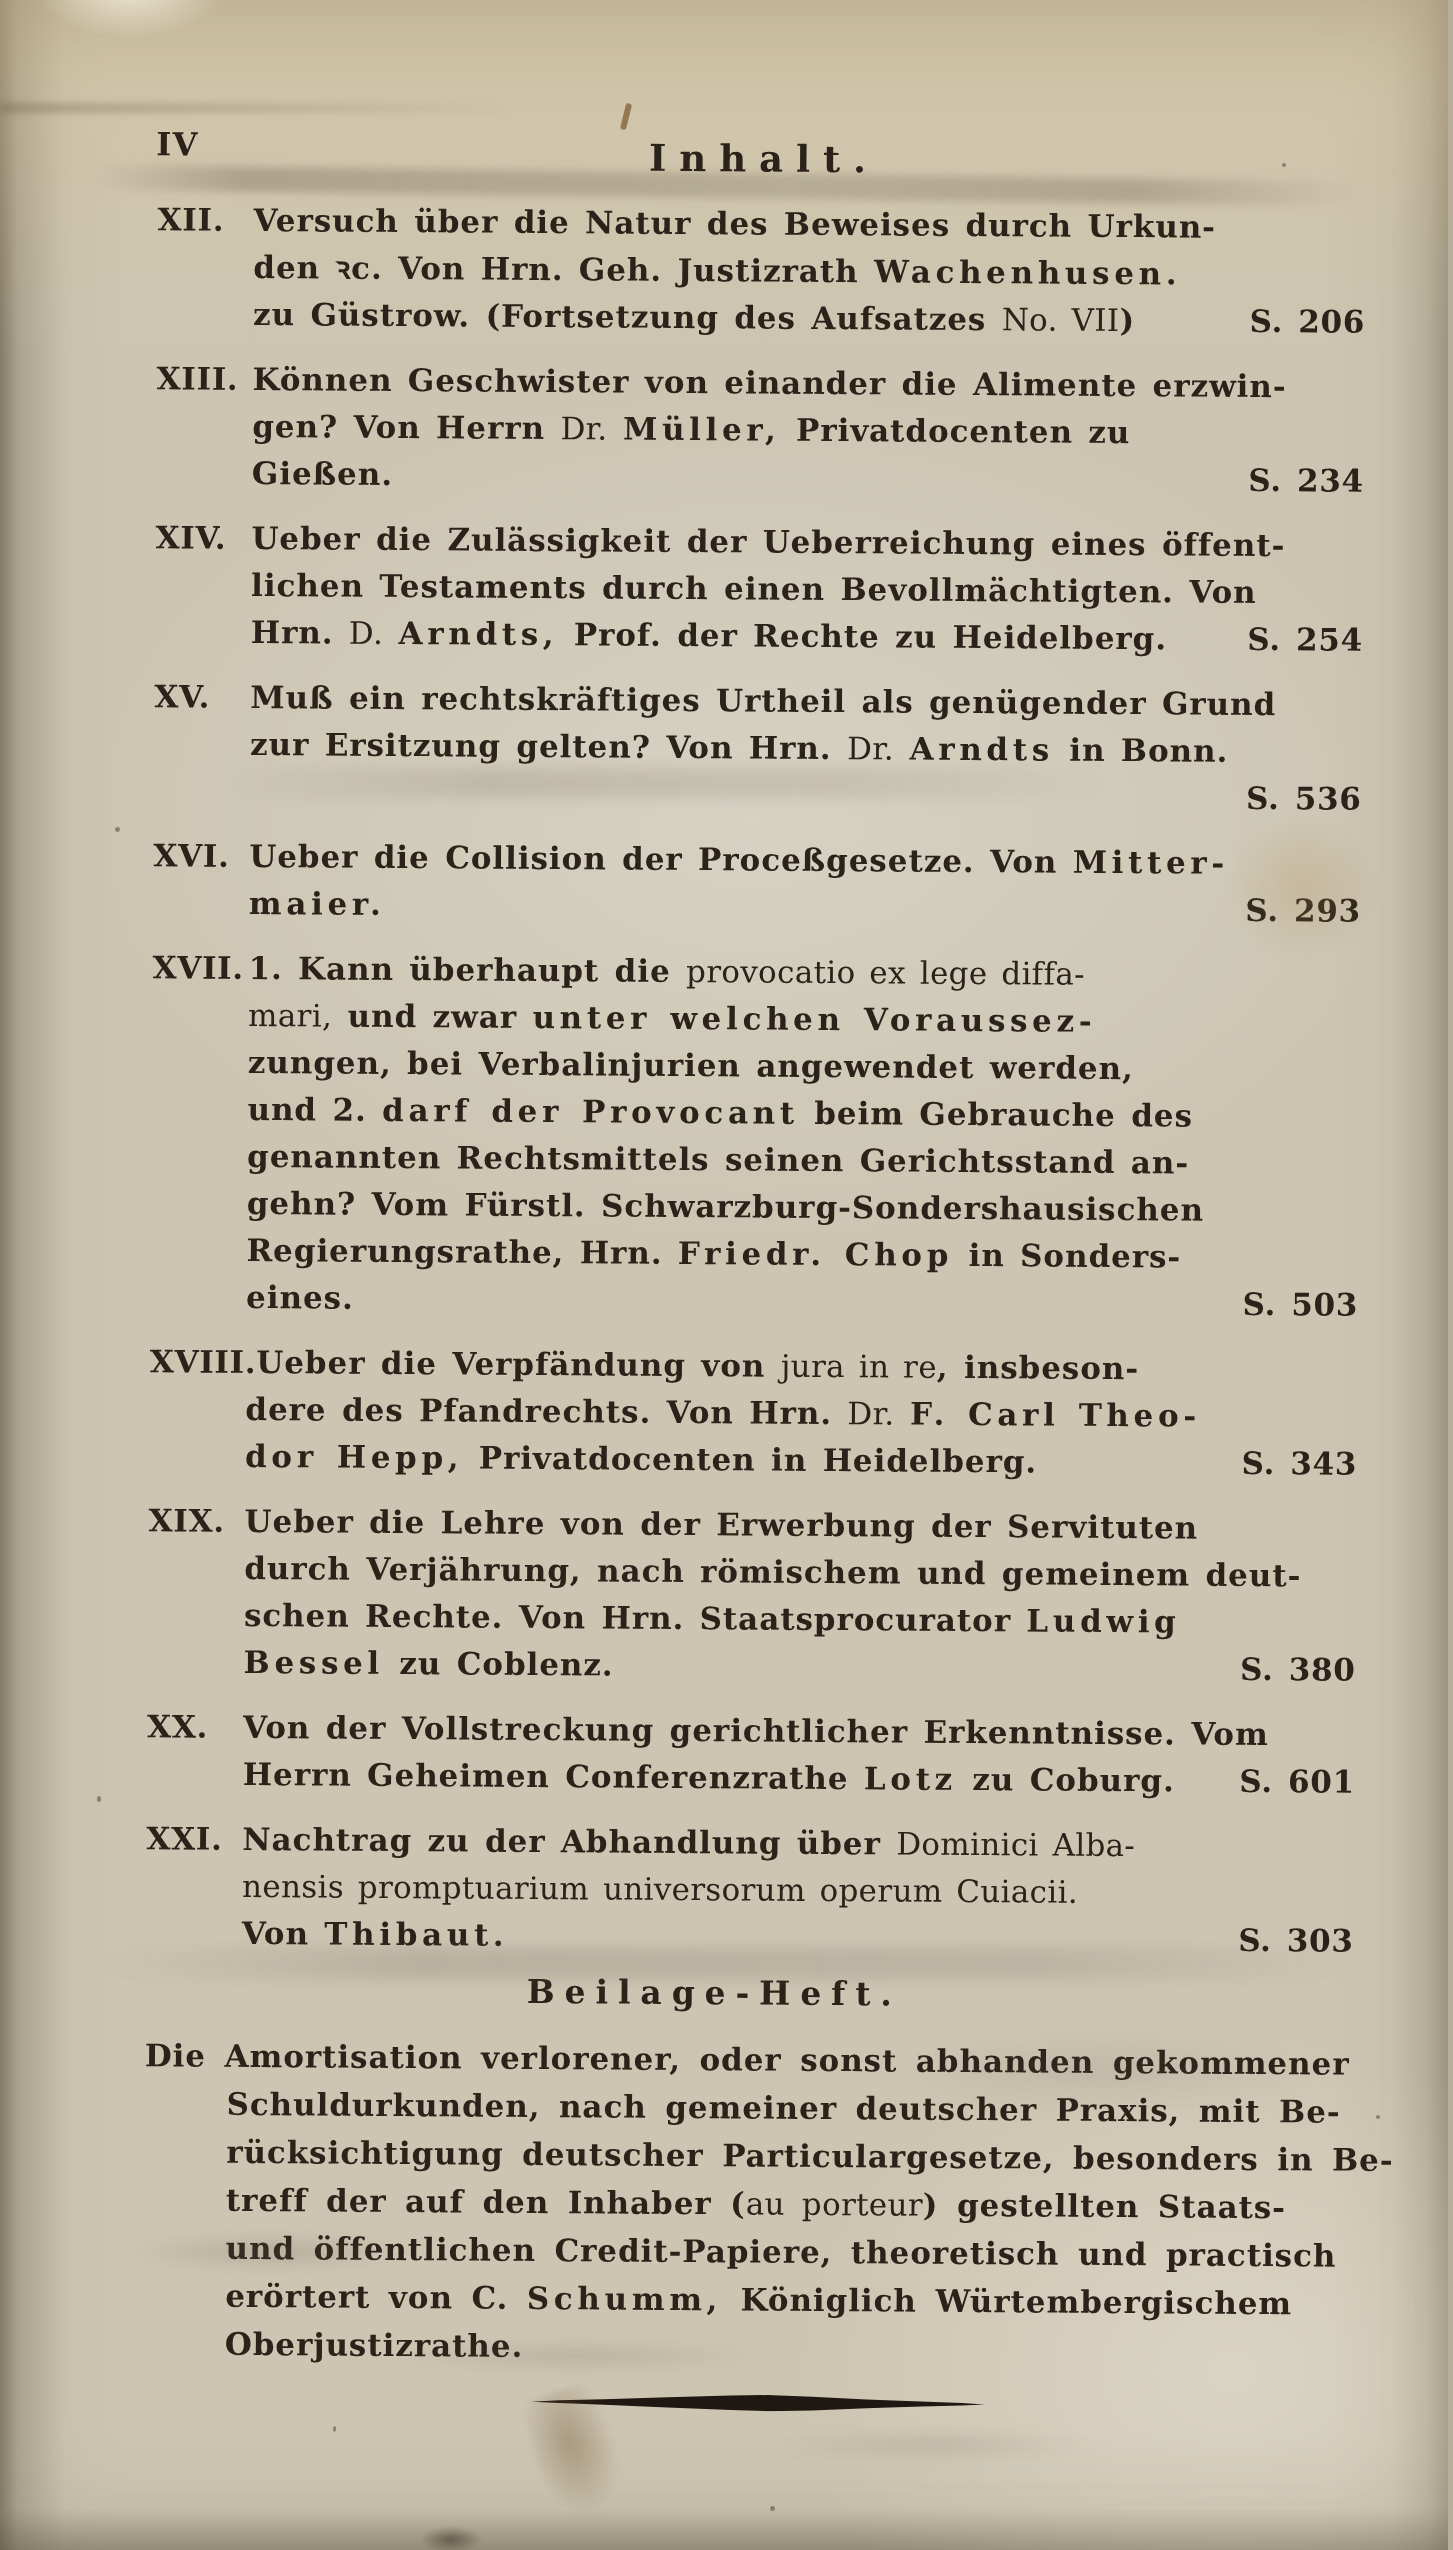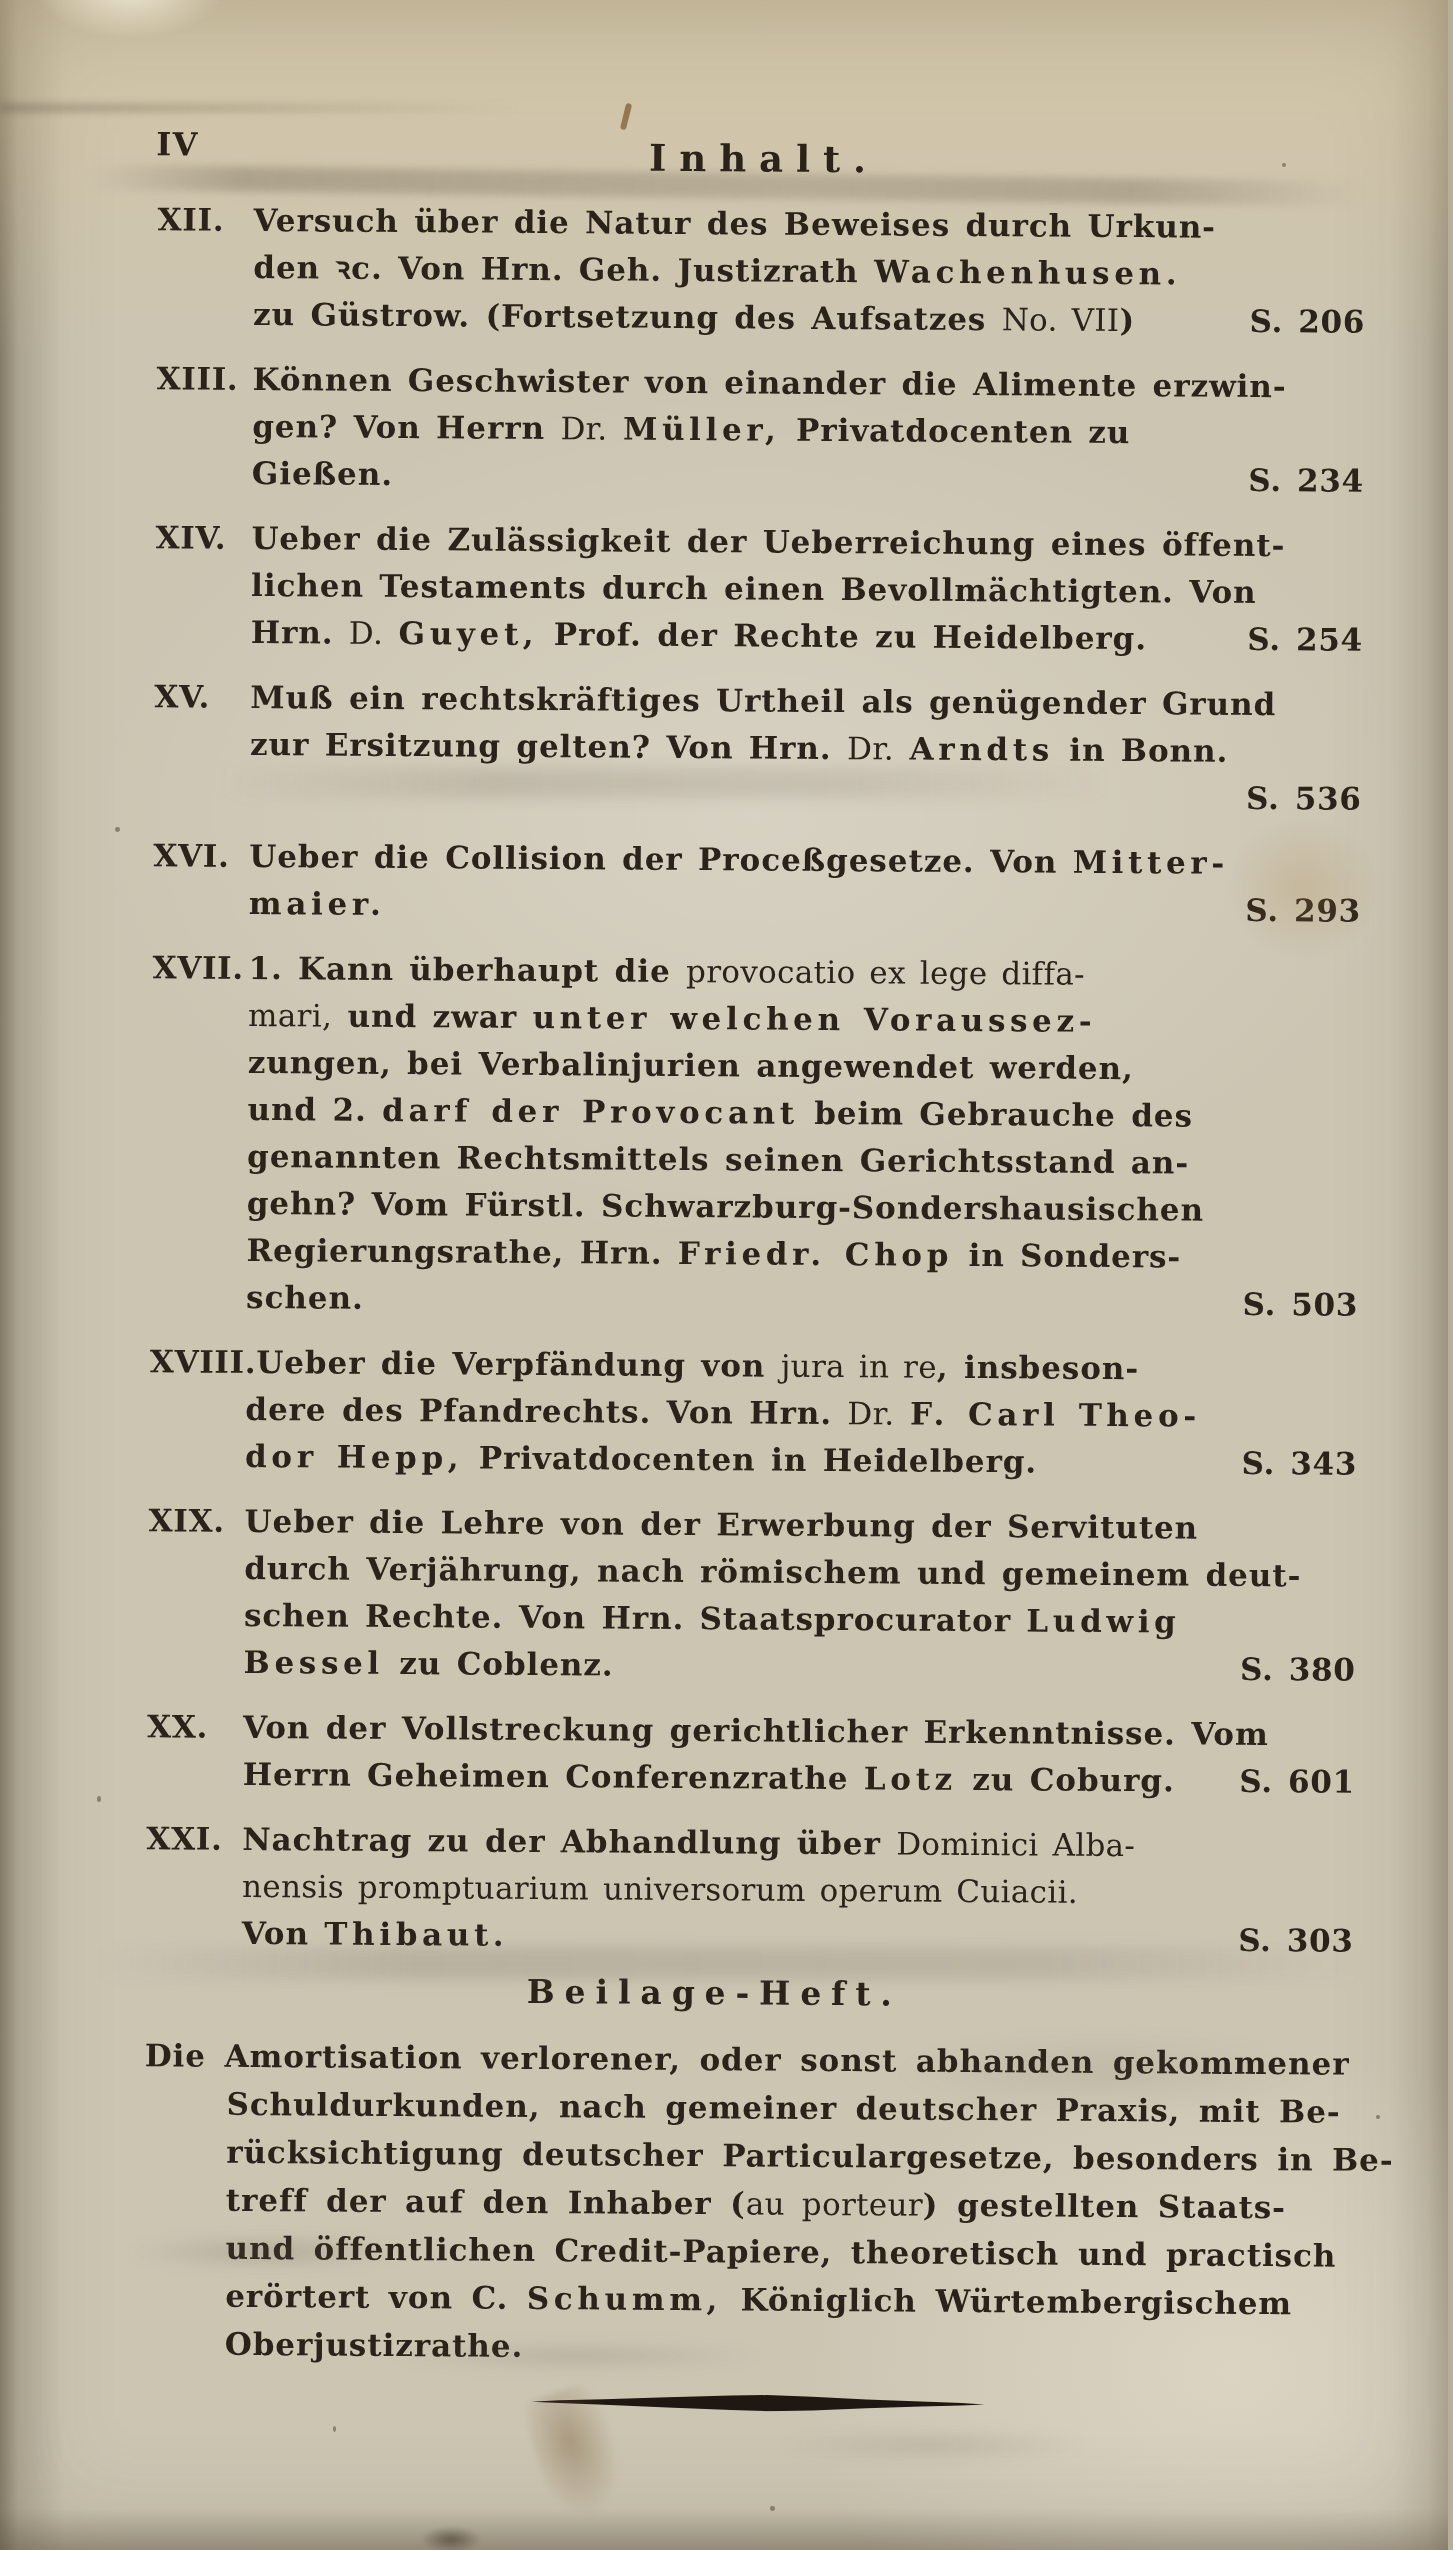--- a/index.html
+++ b/index.html
@@ -140,21 +140,21 @@
           <div class="line"><span class="line-text"><span>gen? Von Herrn </span><span class="latin ">Dr.</span><span> </span><span class="sperr">Müller,</span><span> Privatdocenten zu</span></span></div>
           <div class="line flex">
             <span class="line-text"><span>Gießen.</span></span>
             <span class="page-ref">S. 234</span>
           </div>
         </div>
         <div class="toc-item">
           <div class="line first"><span class="numeral">XIV.</span><span class="line-text"><span>Ueber die Zulässigkeit der Ueberreichung eines öffent-</span></span></div>
           <div class="line"><span class="line-text"><span>lichen Testaments durch einen Bevollmächtigten. Von</span></span></div>
           <div class="line flex">
-            <span class="line-text"><span>Hrn. </span><span class="latin ">D.</span><span> </span><span class="sperr">Guyet,</span><span> Prof. der Rechte zu Heidelberg.</span></span>
+            <span class="line-text"><span>Hrn. </span><span class="latin ">D.</span><span> </span><span class="sperr">Arndts,</span><span> Prof. der Rechte zu Heidelberg.</span></span>
             <span class="page-ref">S. 254</span>
           </div>
         </div>
         <div class="toc-item">
           <div class="line first"><span class="numeral">XV.</span><span class="line-text"><span>Muß ein rechtskräftiges Urtheil als genügender Grund</span></span></div>
           <div class="line"><span class="line-text"><span>zur Ersitzung gelten? Von Hrn. </span><span class="latin ">Dr.</span><span> </span><span class="sperr">Arndts</span><span> in Bonn.</span></span></div>
           <div class="line flex">
             <span class="line-text"></span>
             <span class="page-ref">S. 536</span>
           </div>
@@ -168,21 +168,21 @@
         </div>
         <div class="toc-item">
           <div class="line first"><span class="numeral">XVII.</span><span class="line-text"><span>1. Kann überhaupt die </span><span class="latin ">provocatio ex lege diffa-</span></span></div>
           <div class="line"><span class="line-text"><span class="latin ">mari,</span><span> und zwar </span><span class="sperr">unter welchen Voraussez-</span></span></div>
           <div class="line"><span class="line-text"><span>zungen, bei Verbalinjurien angewendet werden,</span></span></div>
           <div class="line"><span class="line-text"><span>und 2. </span><span class="sperr">darf der Provocant</span><span> beim Gebrauche des</span></span></div>
           <div class="line"><span class="line-text"><span>genannten Rechtsmittels seinen Gerichtsstand an-</span></span></div>
           <div class="line"><span class="line-text"><span>gehn? Vom Fürstl. Schwarzburg-Sondershausischen</span></span></div>
           <div class="line"><span class="line-text"><span>Regierungsrathe, Hrn. </span><span class="sperr">Friedr. Chop</span><span> in Sonders-</span></span></div>
           <div class="line flex">
-            <span class="line-text"><span>schen.</span></span>
+            <span class="line-text"><span>eines.</span></span>
             <span class="page-ref">S. 503</span>
           </div>
         </div>
         <div class="toc-item">
           <div class="line first"><span class="numeral">XVIII.</span><span class="line-text"><span>Ueber die Verpfändung von </span><span class="latin ">jura in re</span><span>, insbeson-</span></span></div>
           <div class="line"><span class="line-text"><span>dere des Pfandrechts. Von Hrn. </span><span class="latin ">Dr.</span><span> </span><span class="sperr">F. Carl Theo-</span></span></div>
           <div class="line flex">
             <span class="line-text"><span class="sperr">dor Hepp,</span><span> Privatdocenten in Heidelberg.</span></span>
             <span class="page-ref">S. 343</span>
           </div>

